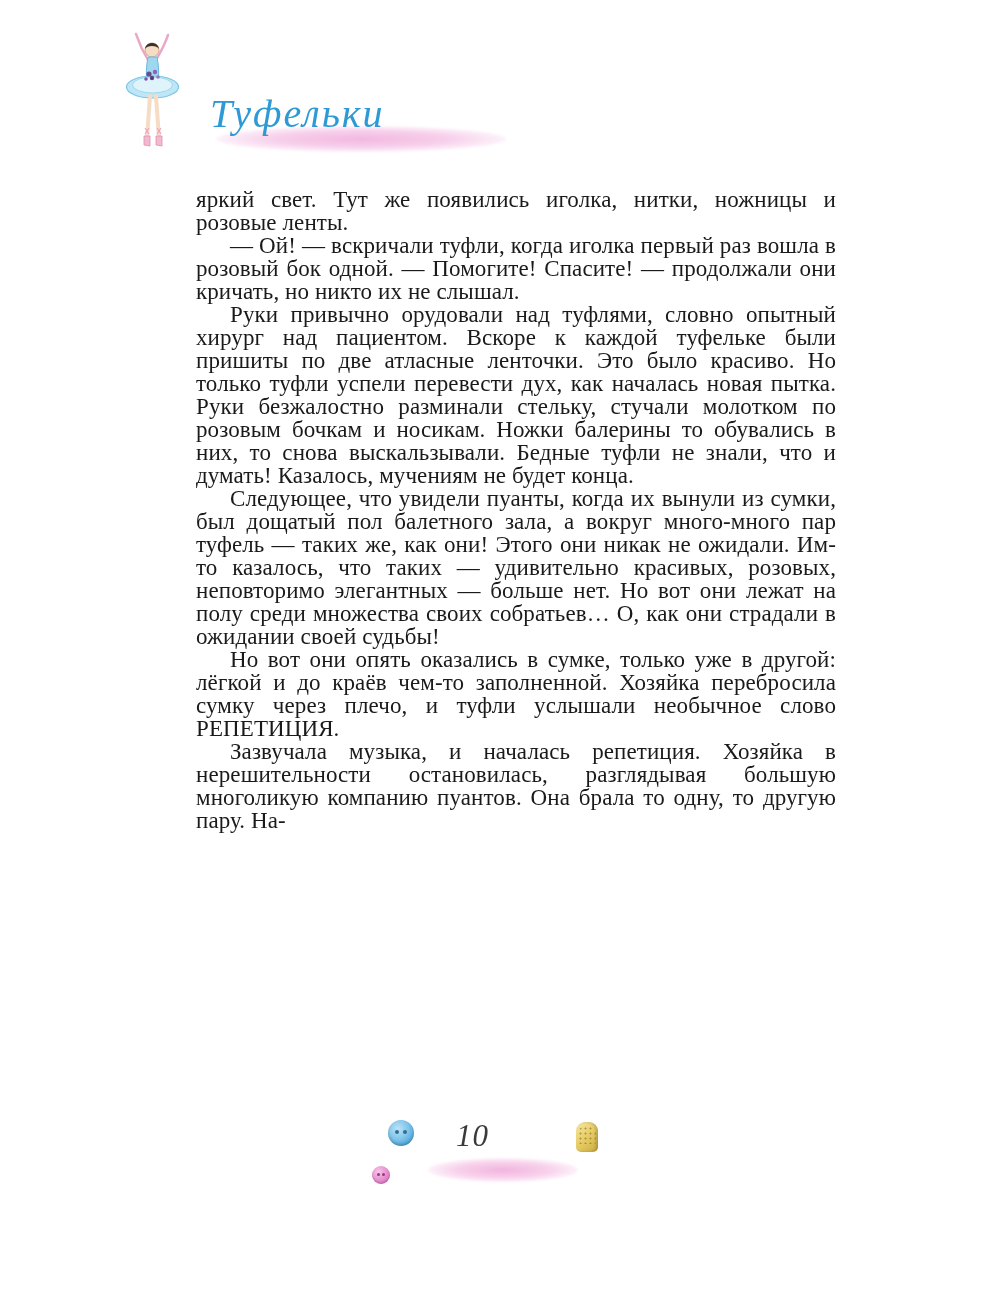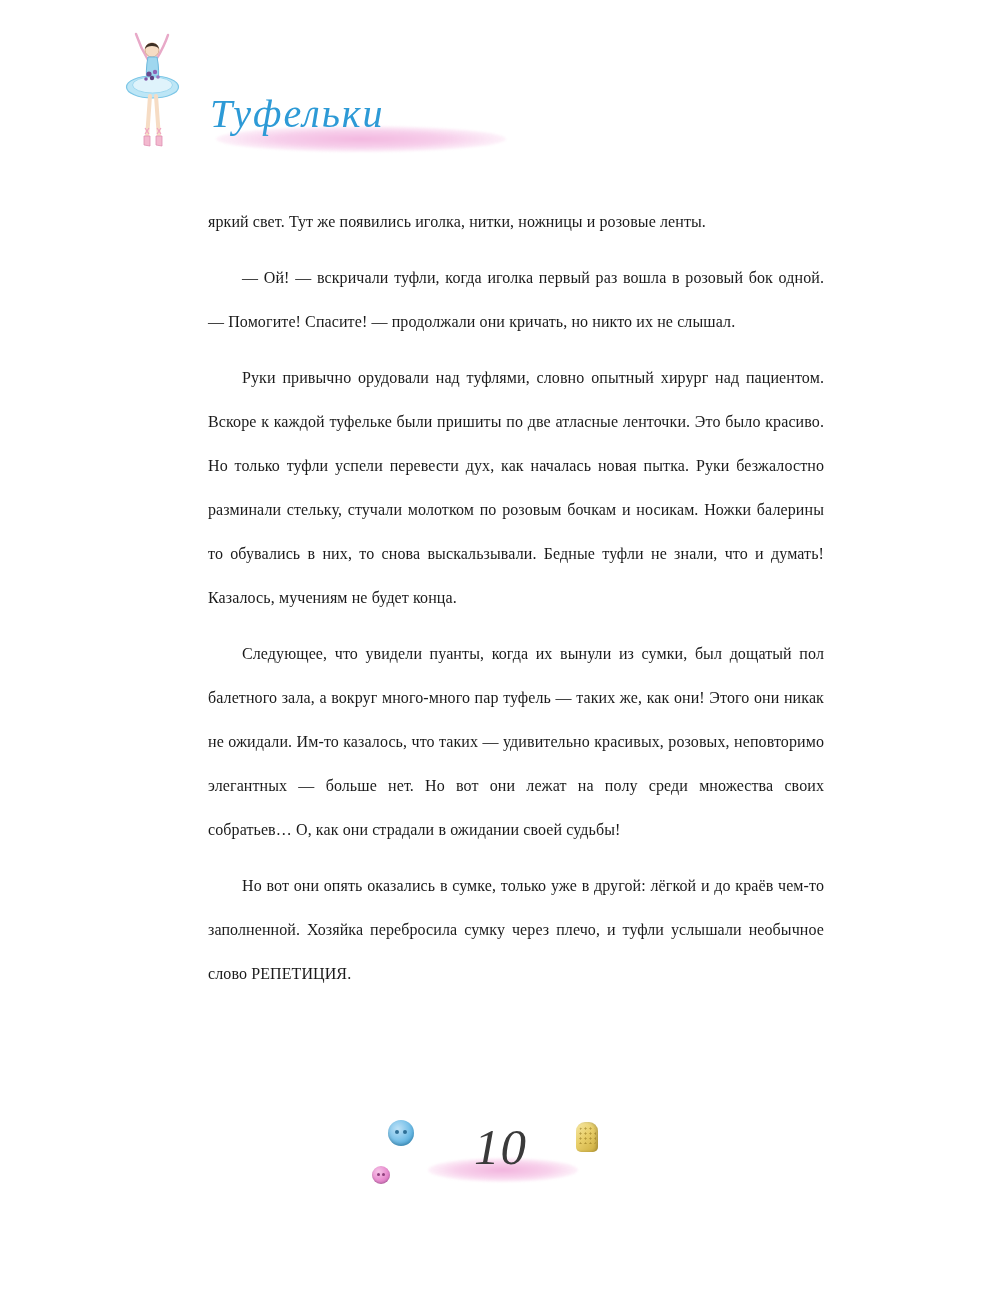--- a/index.html
+++ b/index.html
@@ -61,23 +61,23 @@
   }
 
   
   .content {
     position: absolute;
     left: 196px;
     top: 188px;
     width: 640px;
   }
   .content p {
-    margin: 12px;
-    font-size: 16px;
-    line-height: 44px;
+    margin: 0;
+    font-size: 23px;
+    line-height: 23px;
     text-align: justify;
     text-justify: inter-word;
     letter-spacing: 0.1px;
   }
   .content p.indent {
     text-indent: 34px;
   }
 
   
   .page-footer {
@@ -99,25 +99,25 @@
     left: 58px;
     top: 44px;
     width: 150px;
     height: 24px;
     border-radius: 50%;
     background: radial-gradient(ellipse at 50% 50%, #f2b4de 0%, #f8d2ec 45%, rgba(253,238,248,0.5) 74%, rgba(255,255,255,0) 100%);
     filter: blur(1px);
   }
   .folio {
     position: absolute;
-    left: 104px;
+    left: 86px;
     top: 4px;
     font-family: "Liberation Serif", serif;
     font-style: italic;
-    font-size: 51px;
+    font-size: 31px;
     color: #3a3a3a;
     letter-spacing: 1px;
   }
   .deco-button-blue {
     position: absolute;
     left: 18px;
     top: 6px;
     width: 26px;
     height: 26px;
     border-radius: 50%;
@@ -223,20 +223,21 @@
     <div class="chapter-title">Туфельки</div>
   </div>
 </div>
 
 <div class="content">
   <p>яркий свет. Тут же появились иголка, нитки, ножницы и розовые ленты.</p>
   <p class="indent">— Ой! — вскричали туфли, когда иголка первый раз вошла в розовый бок одной. — Помогите! Спасите! — продолжали они кричать, но никто их не слышал.</p>
   <p class="indent">Руки привычно орудовали над туфлями, словно опытный хирург над пациентом. Вскоре к каждой туфельке были пришиты по две атласные ленточки. Это было красиво. Но только туфли успели перевести дух, как началась новая пытка. Руки безжалостно разминали стельку, стучали молотком по розовым бочкам и носикам. Ножки балерины то обувались в них, то снова выскальзывали. Бедные туфли не знали, что и думать! Казалось, мучениям не будет конца.</p>
   <p class="indent">Следующее, что увидели пуанты, когда их вынули из сумки, был дощатый пол балетного зала, а вокруг много-много пар туфель — таких же, как они! Этого они никак не ожидали. Им-то казалось, что таких — удивительно красивых, розовых, неповторимо элегантных — больше нет. Но вот они лежат на полу среди множества своих собратьев… О, как они страдали в ожидании своей судьбы!</p>
   <p class="indent">Но вот они опять оказались в сумке, только уже в другой: лёгкой и до краёв чем-то заполненной. Хозяйка перебросила сумку через плечо, и туфли услышали необычное слово РЕПЕТИЦИЯ.</p>
+  <p class="indent">Зазвучала музыка, и началась репетиция. Хозяйка в нерешительности остановилась, разглядывая большую многоликую компанию пуантов. Она брала то одну, то другую пару. На-</p>
 </div>
 
 <div class="page-footer">
   <div class="footer-center">
     <div class="deco-button-blue"></div>
     <div class="deco-button-pink"></div>
     <div class="folio-swash"></div>
     <div class="folio">10</div>
     <div class="deco-thimble"></div>
   </div>

